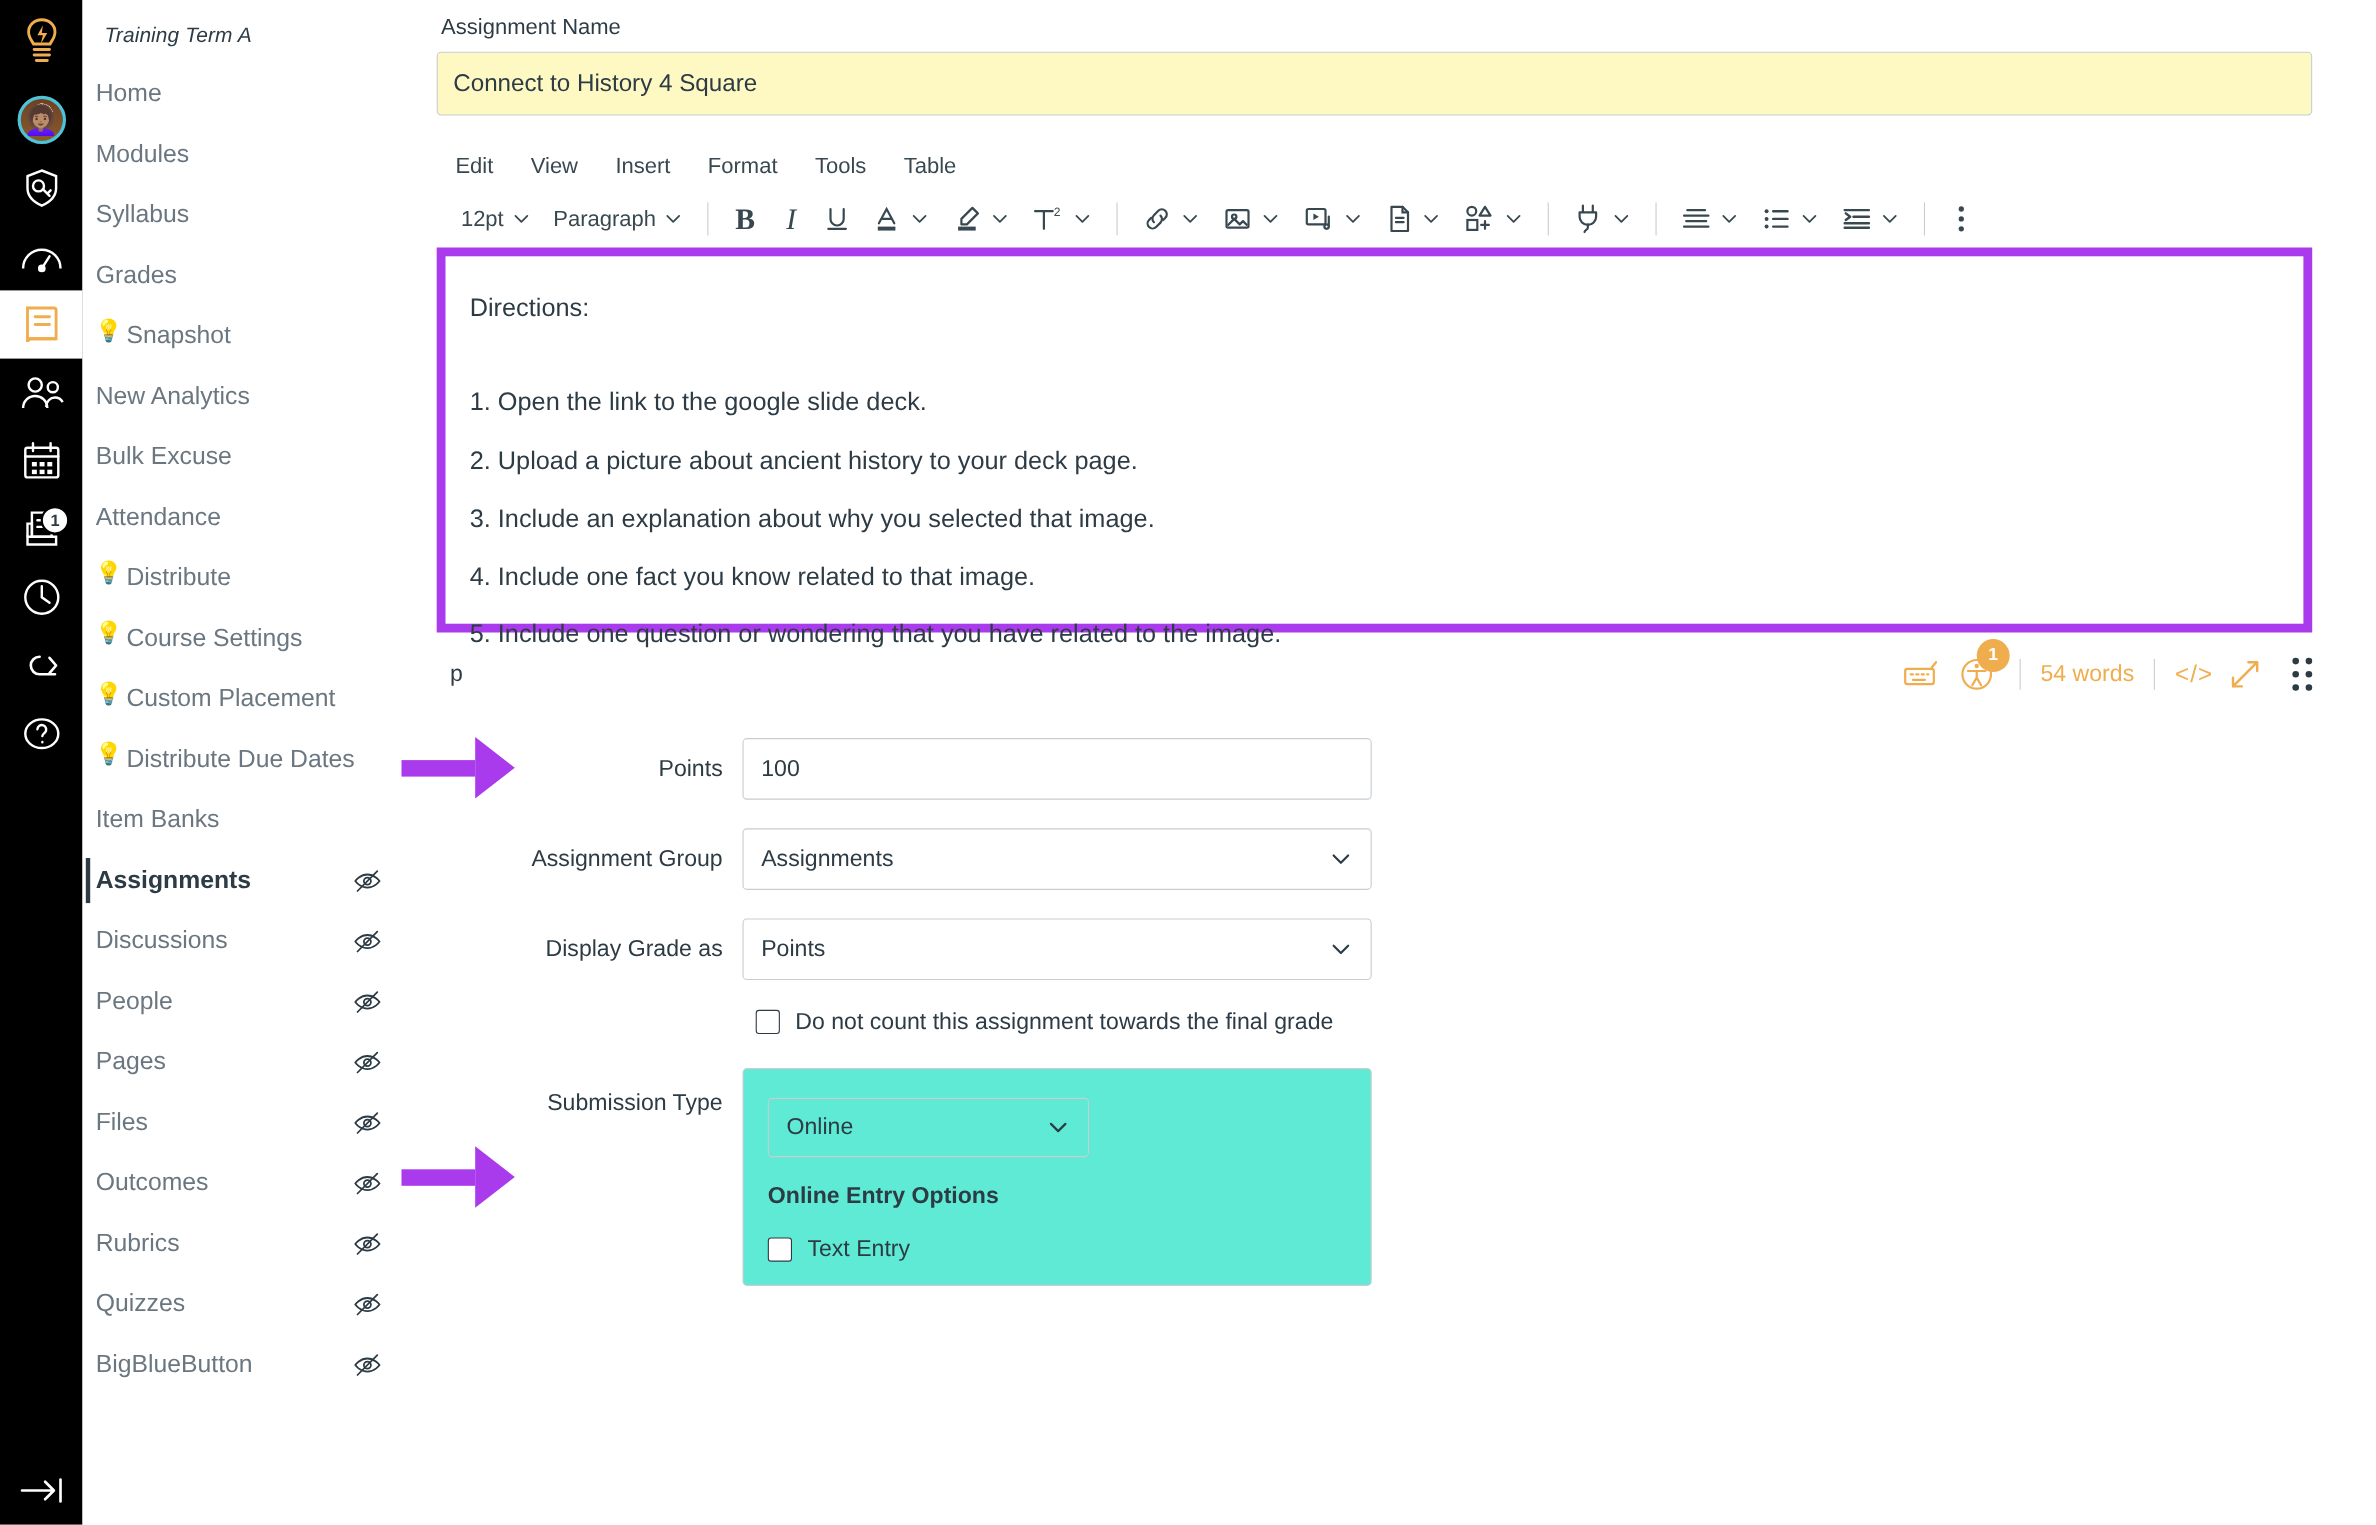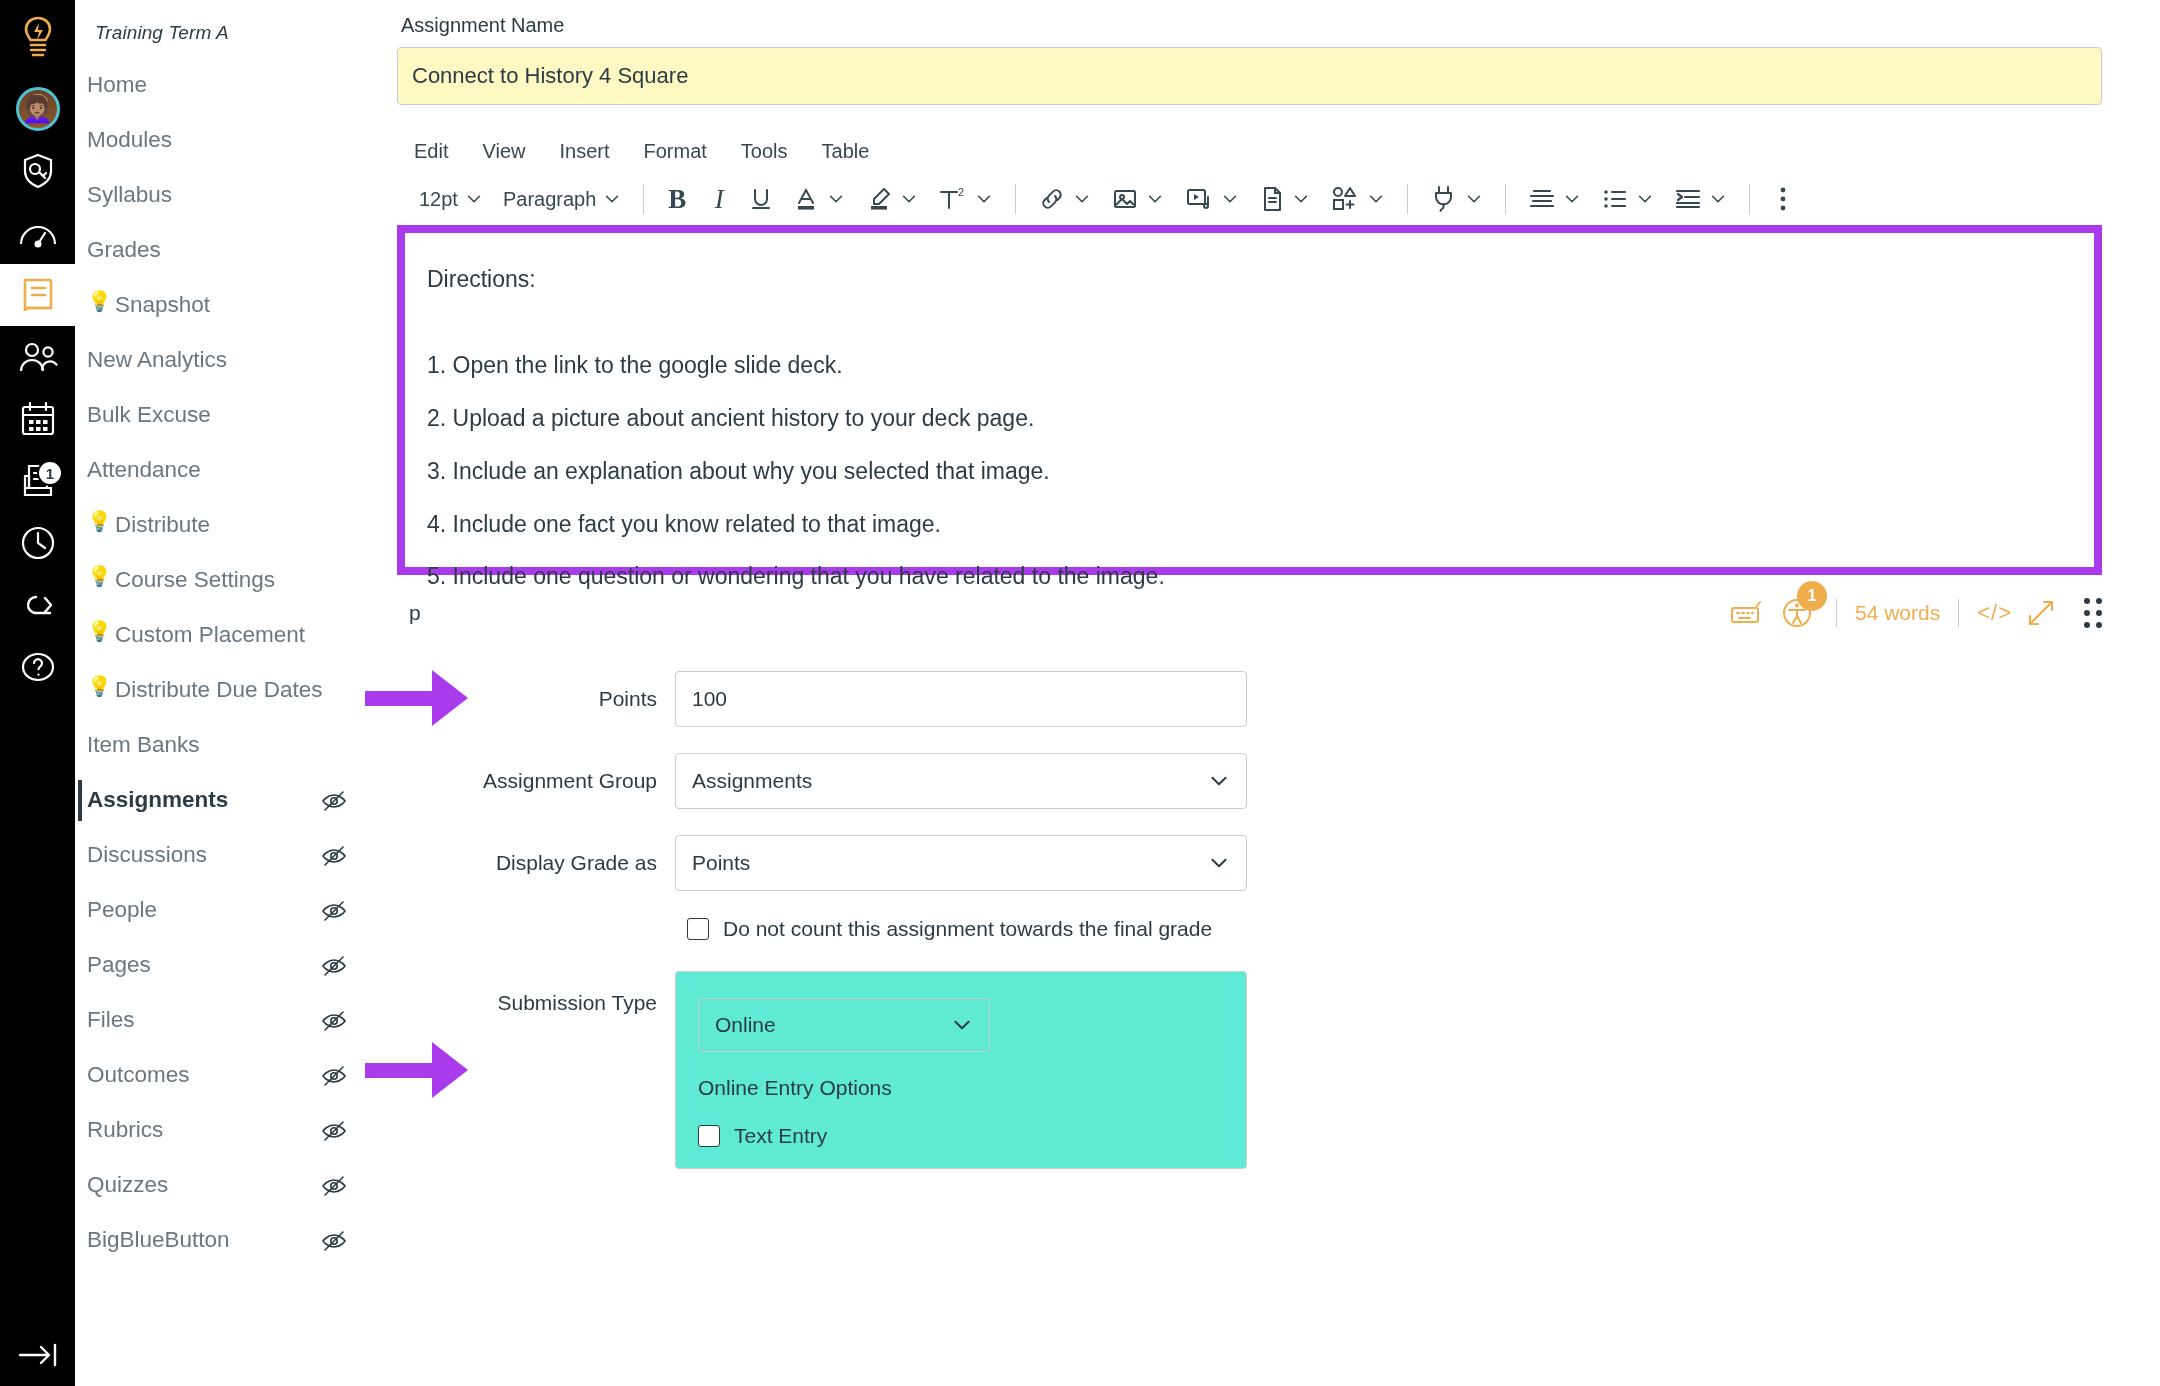--- a/index.html
+++ b/index.html
@@ -197,21 +197,21 @@
     width: 572px; border: 1px solid #c7cdd1; border-radius: 4px;
     background: #5eead4; padding: 26px 22px 20px 22px;
     display: flex; flex-direction: column; gap: 24px;
   }
   .sub-select {
     width: 292px; height: 54px;
     border: 1px solid #c7cdd1; border-radius: 4px;
     display: flex; align-items: center; justify-content: space-between;
     padding: 0 16px; font-size: 21px; color: #2d3b45;
   }
-  .sub-heading { font-size: 21px; font-weight: normal; color: #2d3b45; }
+  .sub-heading { font-size: 21px; font-weight: bold; color: #2d3b45; }
 
   
   .arrow {
     position: absolute; height: 46px;
     display: flex; align-items: center; pointer-events: none;
   }
   .arrow .shaft { height: 15px; background: #a93bed; }
   .arrow .head {
     width: 0; height: 0;
     border-top: 28px solid transparent;

